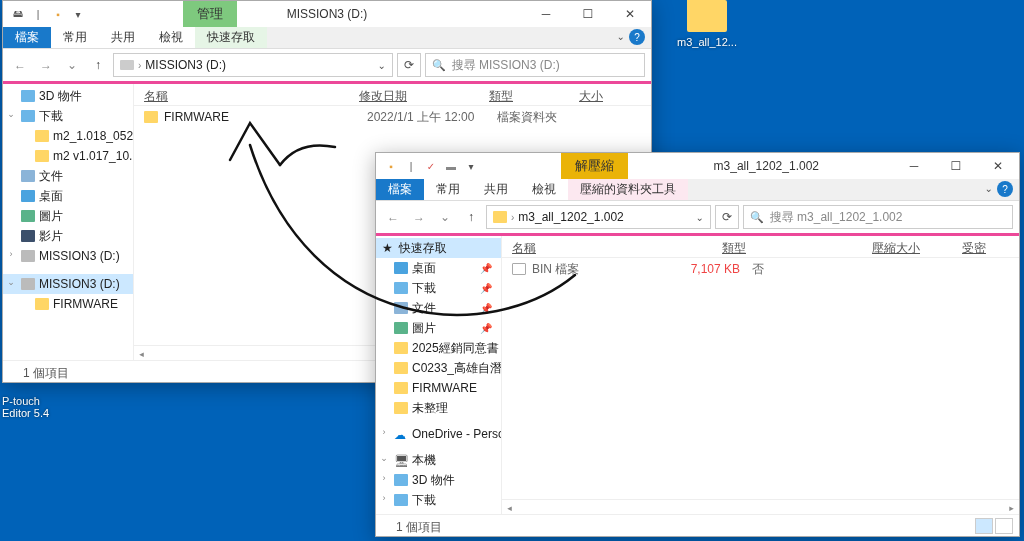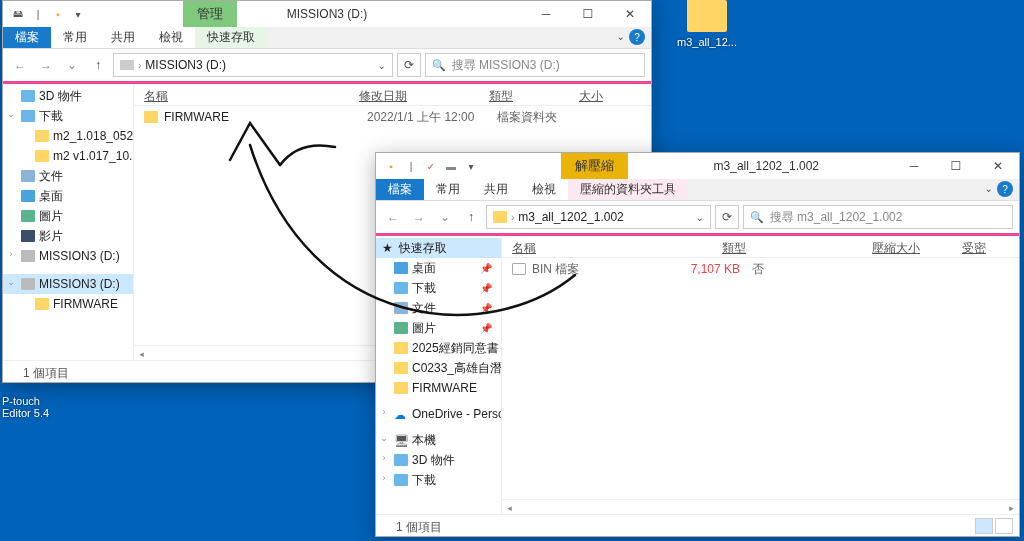--- a/index.html
+++ b/index.html
@@ -283,20 +283,24 @@
           <span>2025經銷同意書</span>
         </div>
       <div class="item">
           <span class="ic"></span>
           <span>C0233_高雄自潛</span>
         </div>
       <div class="item">
           <span class="ic"></span>
           <span>FIRMWARE</span>
         </div>
+      <div class="item">
+          <span class="ic"></span>
+          <span>未整理</span>
+        </div>
       <div style="height:6px"></div>
       <div class="item">
           <span class="tw">›</span>
           <span class="ic cloud">☁</span>
           <span>OneDrive - Perso</span>
         </div>
       <div style="height:6px"></div>
       <div class="item">
           <span class="tw">⌄</span>
           <span class="ic pc">🖥</span>

